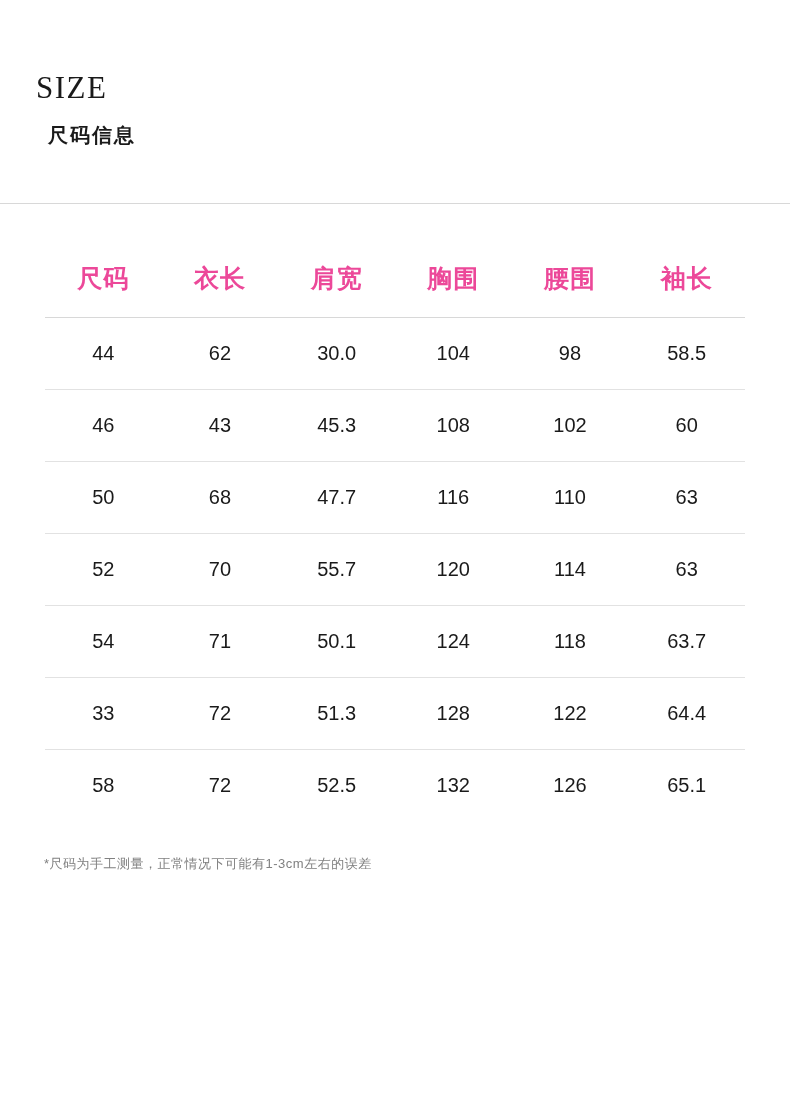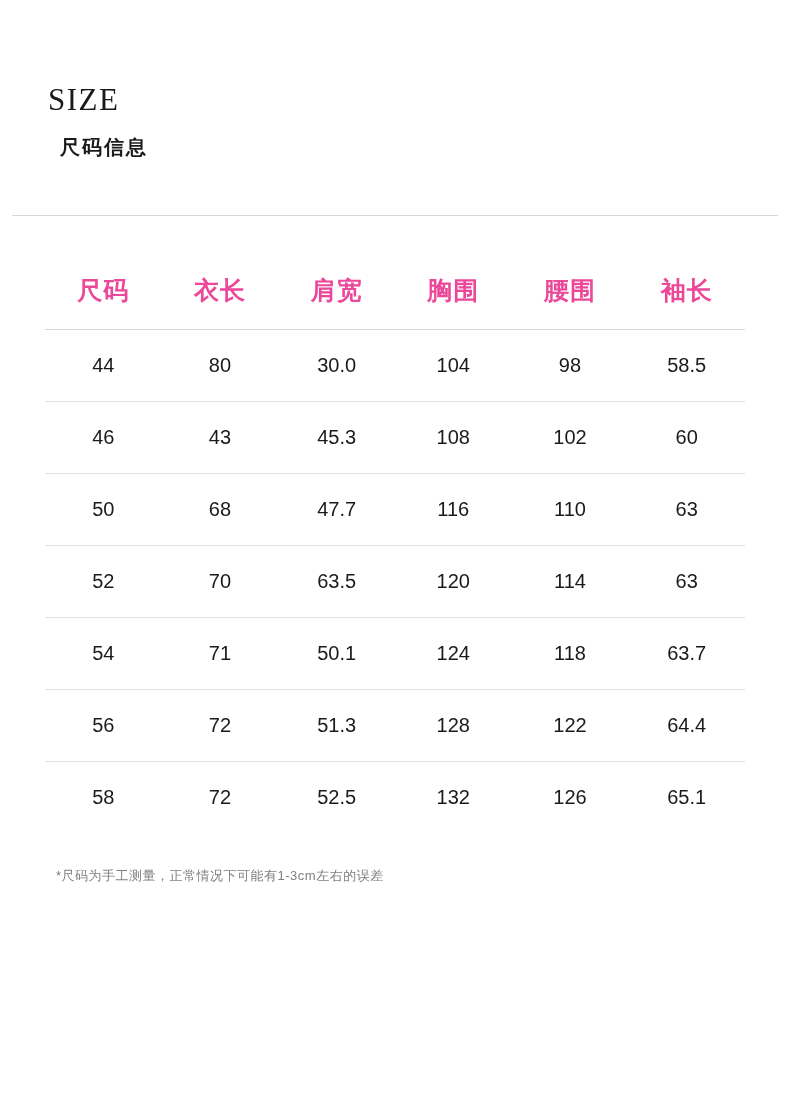--- a/index.html
+++ b/index.html
@@ -12,21 +12,21 @@
     height: 1094px;
     font-family: "Liberation Sans", sans-serif;
     color: #1a1a1a;
     position: relative;
     overflow: hidden;
   }
   .page {
     width: 790px;
     height: 1094px;
     box-sizing: border-box;
-    padding: 12px;
+    padding: 0;
     position: relative;
   }
   .header {
     padding: 72px 0 0 36px;
   }
   .header-title {
     font-family: "Liberation Serif", serif;
     font-size: 31px;
     letter-spacing: 1.5px;
     color: #1a1a1a;
@@ -103,21 +103,21 @@
         <th>衣长</th>
         <th>肩宽</th>
         <th>胸围</th>
         <th>腰围</th>
         <th>袖长</th>
       </tr>
     </thead>
     <tbody>
       <tr>
         <td>44</td>
-        <td>80</td>
+        <td>62</td>
         <td>30.0</td>
         <td>104</td>
         <td>98</td>
         <td>58.5</td>
       </tr>
       <tr>
         <td>46</td>
         <td>43</td>
         <td>45.3</td>
         <td>108</td>
@@ -128,35 +128,35 @@
         <td>50</td>
         <td>68</td>
         <td>47.7</td>
         <td>116</td>
         <td>110</td>
         <td>63</td>
       </tr>
       <tr>
         <td>52</td>
         <td>70</td>
-        <td>63.5</td>
+        <td>55.7</td>
         <td>120</td>
         <td>114</td>
         <td>63</td>
       </tr>
       <tr>
         <td>54</td>
         <td>71</td>
         <td>50.1</td>
         <td>124</td>
         <td>118</td>
         <td>63.7</td>
       </tr>
       <tr>
-        <td>56</td>
+        <td>33</td>
         <td>72</td>
         <td>51.3</td>
         <td>128</td>
         <td>122</td>
         <td>64.4</td>
       </tr>
       <tr>
         <td>58</td>
         <td>72</td>
         <td>52.5</td>

